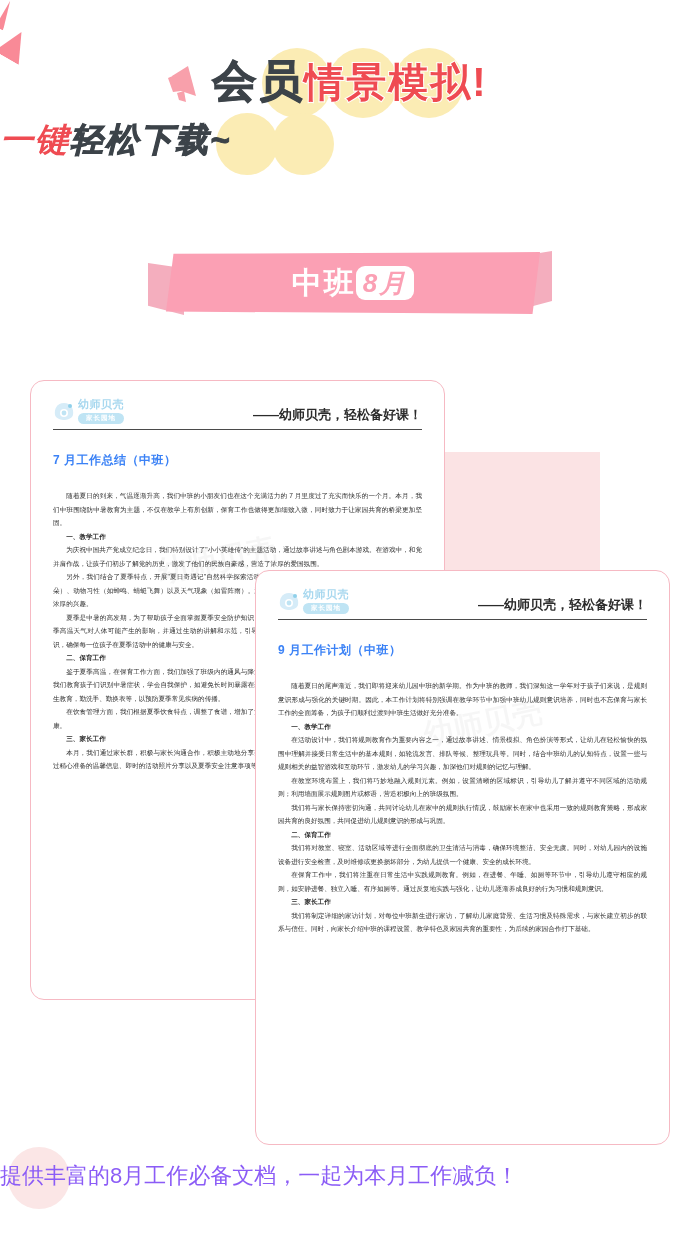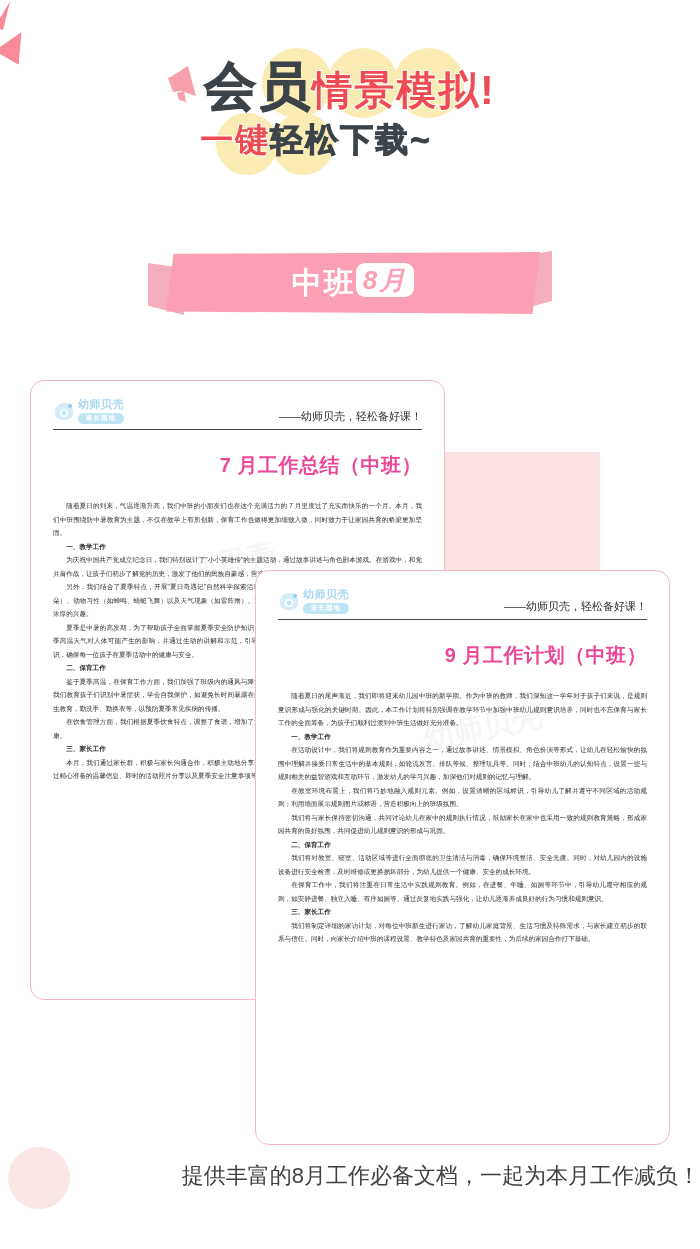--- a/index.html
+++ b/index.html
@@ -19,22 +19,22 @@
   }
   .hdr-line1 {
     position: absolute;
     top: 52px; left: 0; width: 700px;
     text-align: center;
     height: 62px;
   }
   .hdr-line2 {
     position: absolute;
     top: 118px; left: 0; width: 632px;
-    text-align: center;
     height: 56px;
+    font-style: italic;
   }
   .megaphone {
     position: absolute;
     left: 166px; top: 62px;
     width: 46px; height: 42px;
   }
   .tri1 {
     left: 492px; top: 48px;
     width: 9px; height: 30px;
     transform: rotate(22deg);
@@ -55,21 +55,21 @@
     z-index: 0;
   }
   .word {
     display: inline-block;
     position: relative;
     z-index: 2;
     font-weight: 900;
     letter-spacing: 2px;
   }
   .w-dark {
-    font-size: 52px;
+    font-size: 44px;
     color: #3c4349;
     -webkit-text-stroke: 1px #3c4349;
   }
   .w-red {
     font-size: 40px;
     color: #ef4b52;
     -webkit-text-stroke: 2px #ffffff;
     paint-order: stroke fill;
   }
   .w-dark2 {
@@ -113,21 +113,21 @@
     align-items: center;
     justify-content: center;
   }
   .ribbon-text {
     font-size: 30px;
     font-weight: 900;
     color: #ffffff;
     letter-spacing: 2px;
     white-space: nowrap;
     display: flex;
-    align-items: flex-start;
+    align-items: center;
   }
   .ribbon-month {
     display: inline-block;
     background: #ffffff;
     color: #fba0b4;
     border-radius: 9px;
     padding: 1px 7px;
     font-size: 26px;
     font-weight: 900;
     font-style: italic;
@@ -167,25 +167,25 @@
   .logo-shell { width: 22px; height: 20px; position: relative; }
   .logo-txt { display: flex; flex-direction: column; gap: 1px; }
   .logo-name {
     font-size: 11px; font-weight: 800; color: #a8d8ef; letter-spacing: .5px;
   }
   .logo-sub {
     font-size: 6.5px; color: #ffffff; background: #bfe4f4;
     border-radius: 6px; padding: 1px 7px; text-align: center;
     letter-spacing: 1px; font-weight: 700;
   }
-  .tagline { font-size: 11px; color: #2b2b2b; font-weight: 400; white-space: nowrap; }
+  .tagline { font-size: 13px; color: #2b2b2b; font-weight: 700; white-space: nowrap; }
   .hrule { border-top: 1.6px solid #4a4a4a; margin: 0 0 22px 0; }
   .doc-title {
-    text-align: right; font-size: 20px; font-weight: 700;
-    color: #ec4899; margin-bottom: 20px; letter-spacing: .5px;
+    text-align: left; font-size: 12px; font-weight: 700;
+    color: #3b82f6; margin-bottom: 20px; letter-spacing: .5px;
   }
   .body-txt { font-size: 6.6px; line-height: 2.05; color: #2e2e2e; text-align: justify; }
   .body-txt p { margin: 0; }
   .para-indent { text-indent: 2em; }
   .sec-head { text-indent: 2em; font-weight: 700; }
 
   .watermark {
     position: absolute;
     left: 45%; top: 46%;
     transform: translate(-50%,-50%) rotate(-12deg);
@@ -211,24 +211,24 @@
   .foot-circle {
     position: absolute;
     left: 8px; top: 8px;
     width: 62px; height: 62px;
     background: #fbe6e6;
     border-radius: 50%;
   }
   .foot-text {
     position: absolute;
     left: 0; top: 22px; width: 700px;
-    text-align: right;
+    text-align: left;
     font-size: 22px;
     font-weight: 500;
-    color: #404040;
+    color: #8b5cf6;
     letter-spacing: 0px;
   }
 </style>
 </head>
 <body>
 
 <div class="header">
 
   <div class="megaphone">
     <svg viewBox="0 0 46 42" width="46" height="42">

